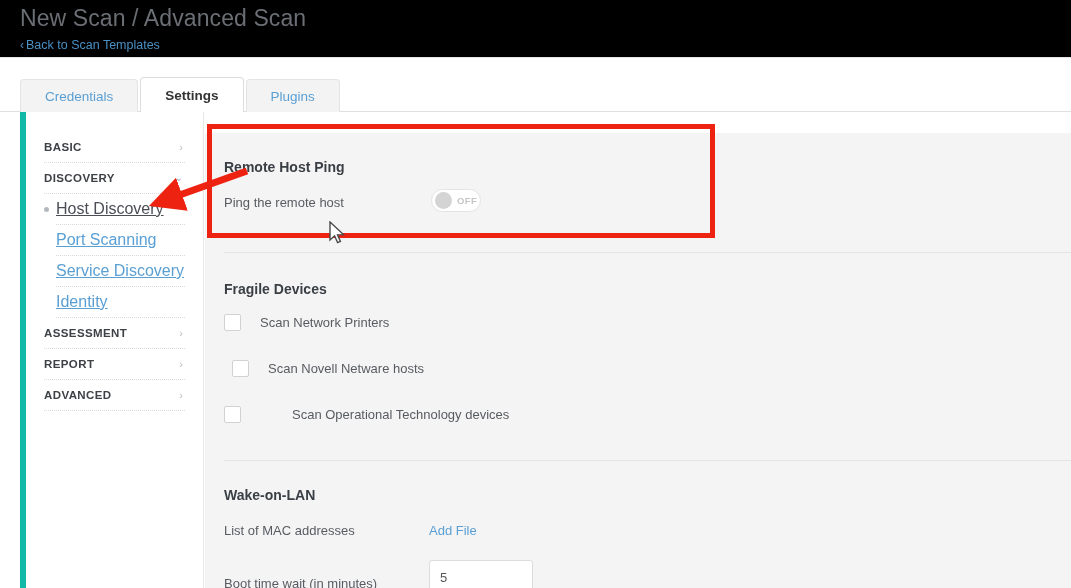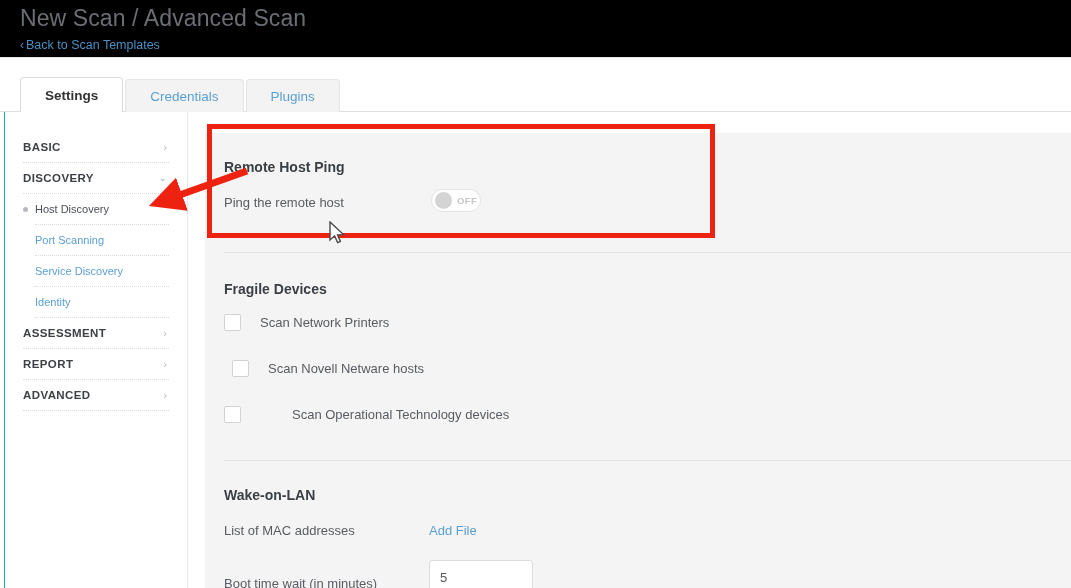--- a/index.html
+++ b/index.html
@@ -88,25 +88,25 @@
     position: absolute;
     left: 0; bottom: 0;
     width: 1071px;
     height: 1px;
     background: #e0e0e0;
   }
 
   
   .sidebar {
     position: absolute;
-    left: 4px; top: 112px;
+    left: 20px; top: 112px;
     width: 184px;
     height: 476px;
     background: #ffffff;
-    border-left: 1px solid #14b8a6;
+    border-left: 6px solid #14b8a6;
     border-right: 1px solid #e8e8e8;
   }
   .nav-list { padding: 20px 0 0 0; }
   .nav-item {
     position: relative;
     height: 31px;
     margin: 0 18px;
     display: flex;
     align-items: center;
     border-bottom: 1px dotted #dcdcdc;
@@ -130,23 +130,24 @@
   .sub-item {
     position: relative;
     height: 31px;
     margin: 0 18px 0 30px;
     display: flex;
     align-items: center;
     border-bottom: 1px dotted #dcdcdc;
     cursor: pointer;
   }
   .sub-item-label {
-    font-size: 11px;
+    font-size: 16px;
     color: #5a9fd4;
     white-space: nowrap;
+    text-decoration: underline;
   }
   .sub-item.active .sub-item-label { color: #4a4e54; }
   .sub-bullet {
     position: absolute;
     left: -12px;
     width: 5px; height: 5px;
     border-radius: 50%;
     background: #b5b9bd;
   }
 
@@ -300,22 +301,22 @@
 <div class="page-header">
   <div class="page-title">New Scan / Advanced Scan</div>
   <a class="back-link">
     <span class="back-chevron">‹</span><span>Back to Scan Templates</span>
   </a>
 </div>
 
 <div class="tab-bar">
   <div class="tab-underline"></div>
   <div class="tab-strip">
+    <div class="tab inactive">Credentials</div>
     <div class="tab active">Settings</div>
-    <div class="tab inactive">Credentials</div>
     <div class="tab inactive">Plugins</div>
   </div>
 </div>
 
 <div class="sidebar">
   <div class="nav-list">
 
     <div class="nav-item">
       <span class="nav-item-label">BASIC</span>
       <span class="nav-chevron">›</span>

